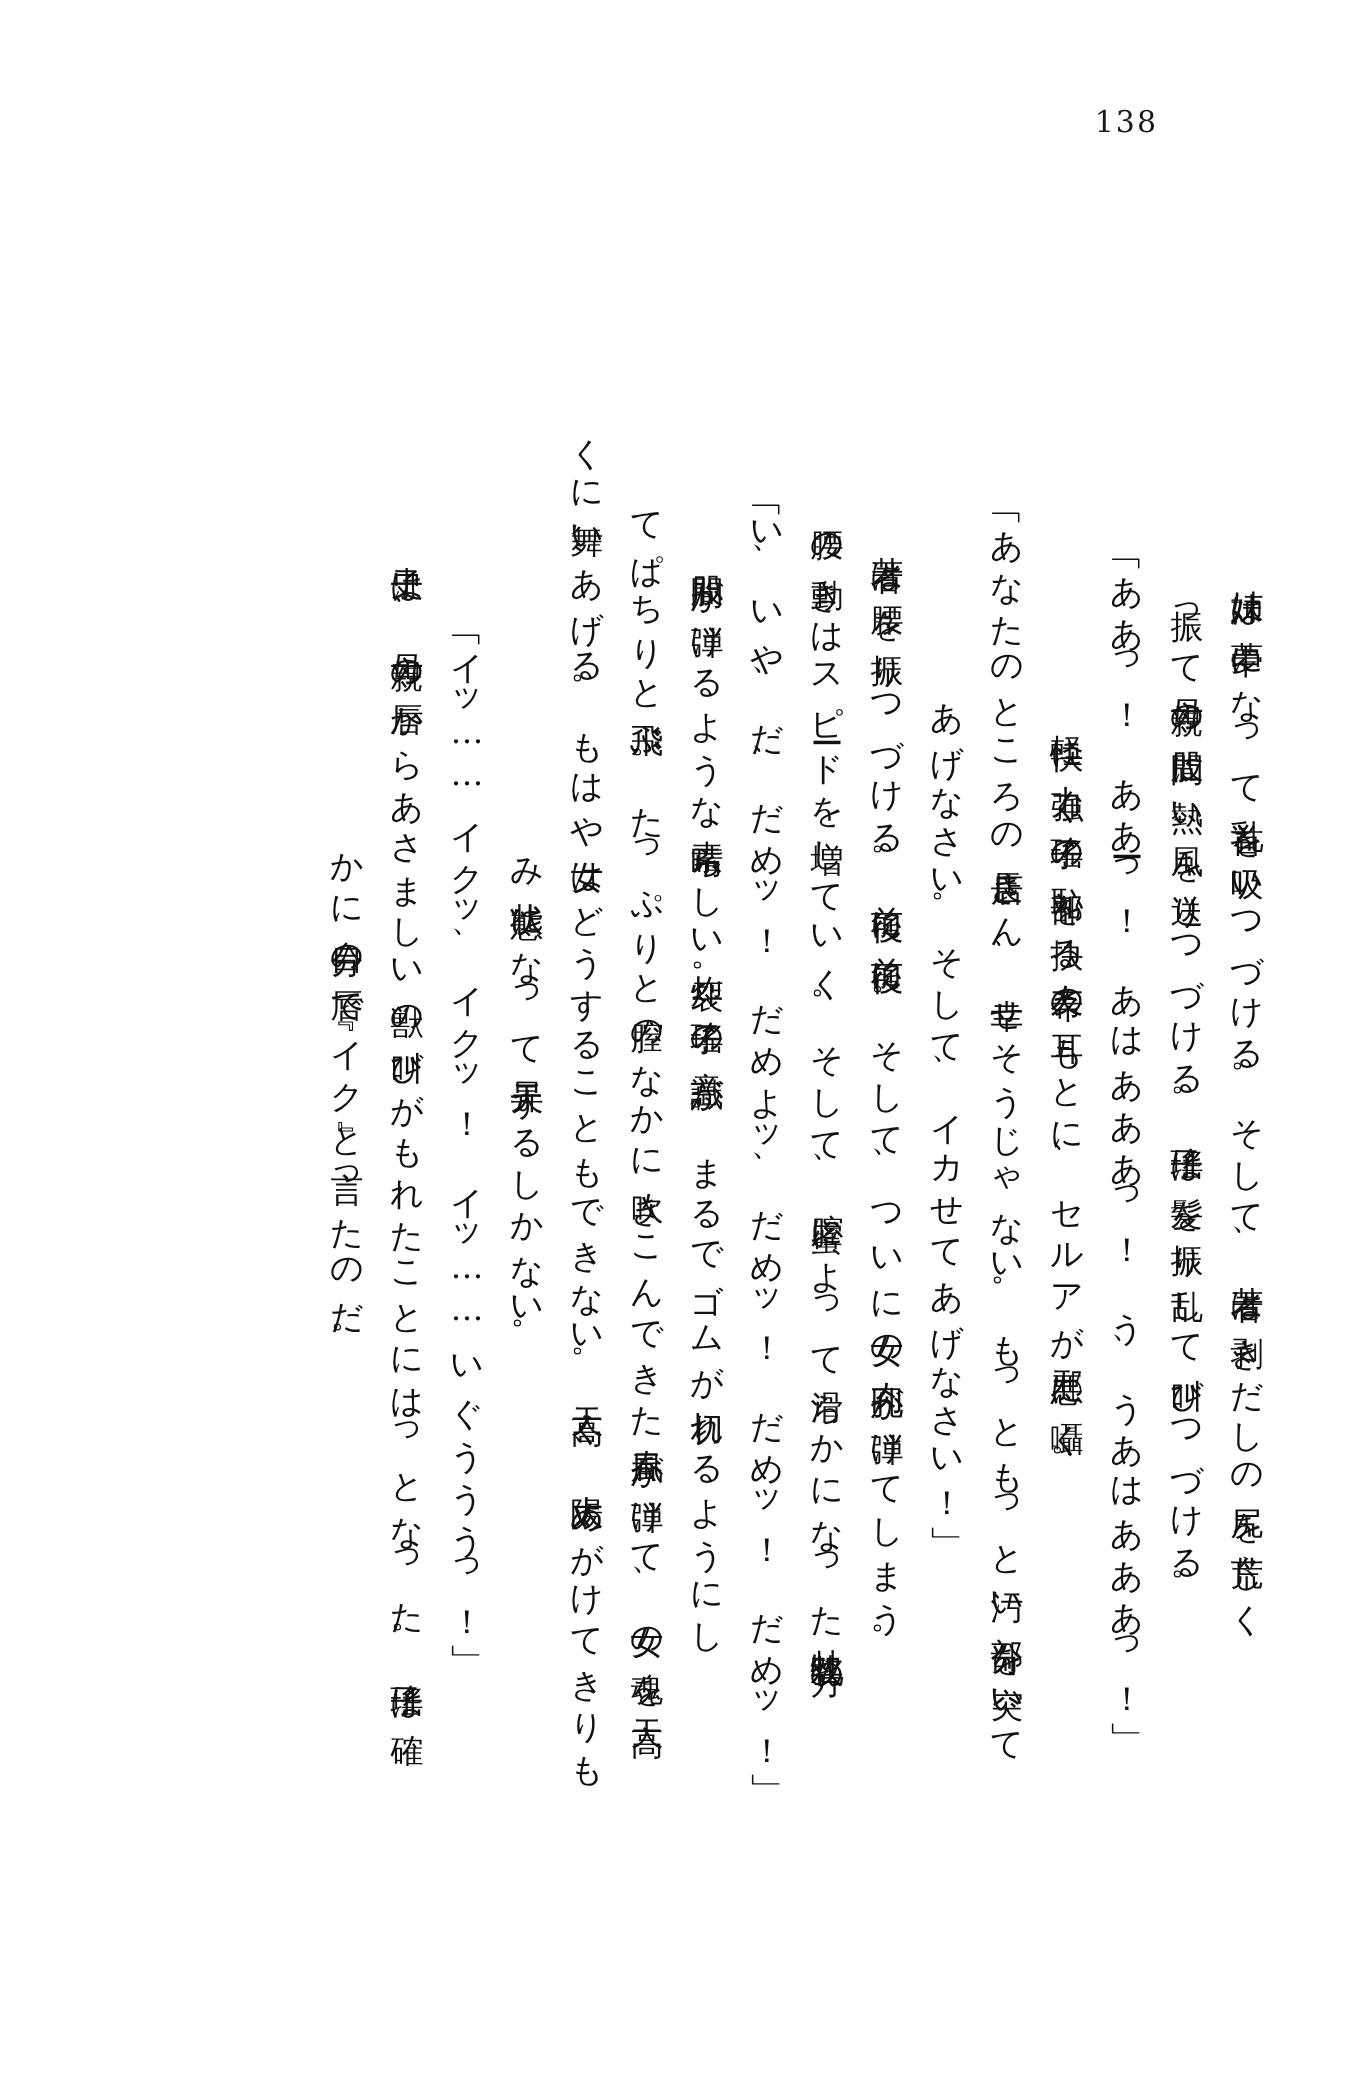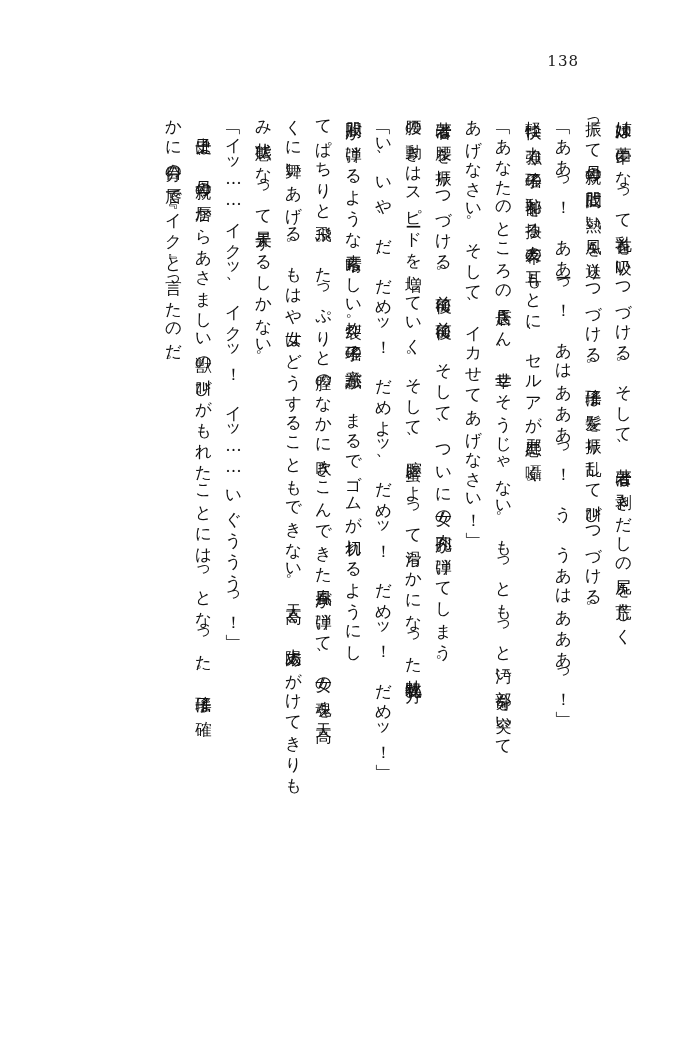--- a/index.html
+++ b/index.html
@@ -12,20 +12,21 @@
     height: 1050px;
     overflow: hidden;
     font-family: "DejaVu Serif", "Liberation Serif", serif;
     color: #111111;
   }
   #page {
     position: relative;
     width: 683px;
     height: 1050px;
     background: #ffffff;
+    text-align: center;
   }
   #page-number {
     position: absolute;
     top: 52px;
     right: 104px;
     font-family: "DejaVu Serif", "Liberation Serif", serif;
     font-size: 15px;
     letter-spacing: 1px;
     color: #1a1a1a;
   }

